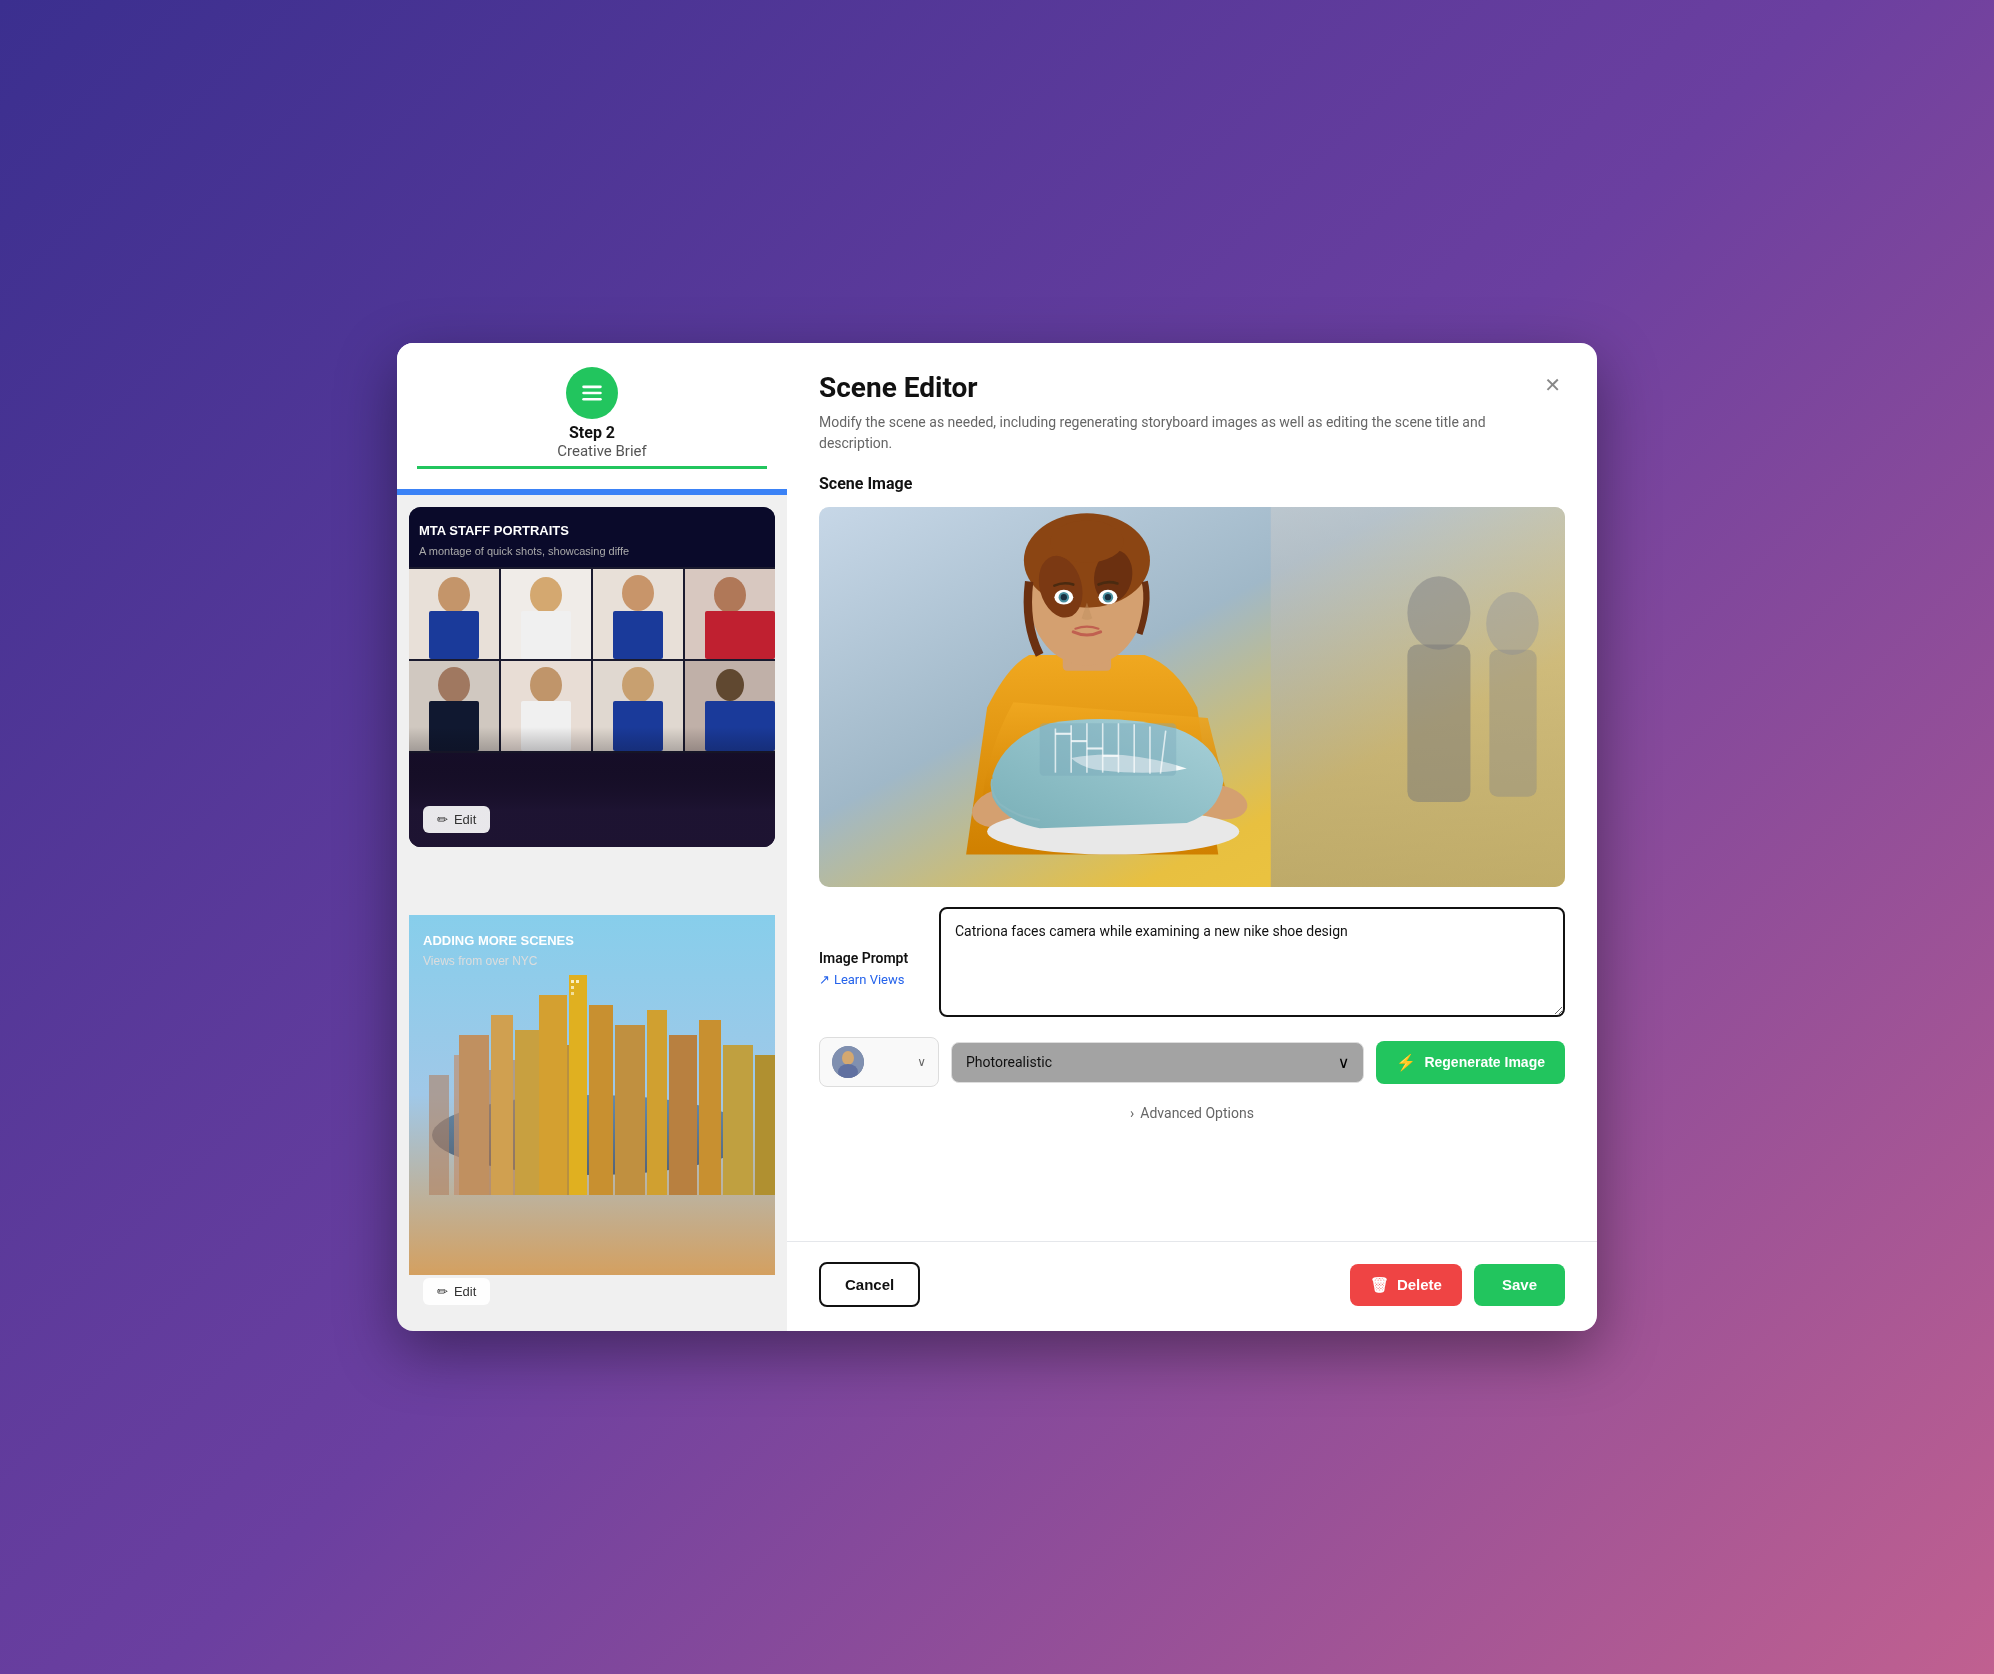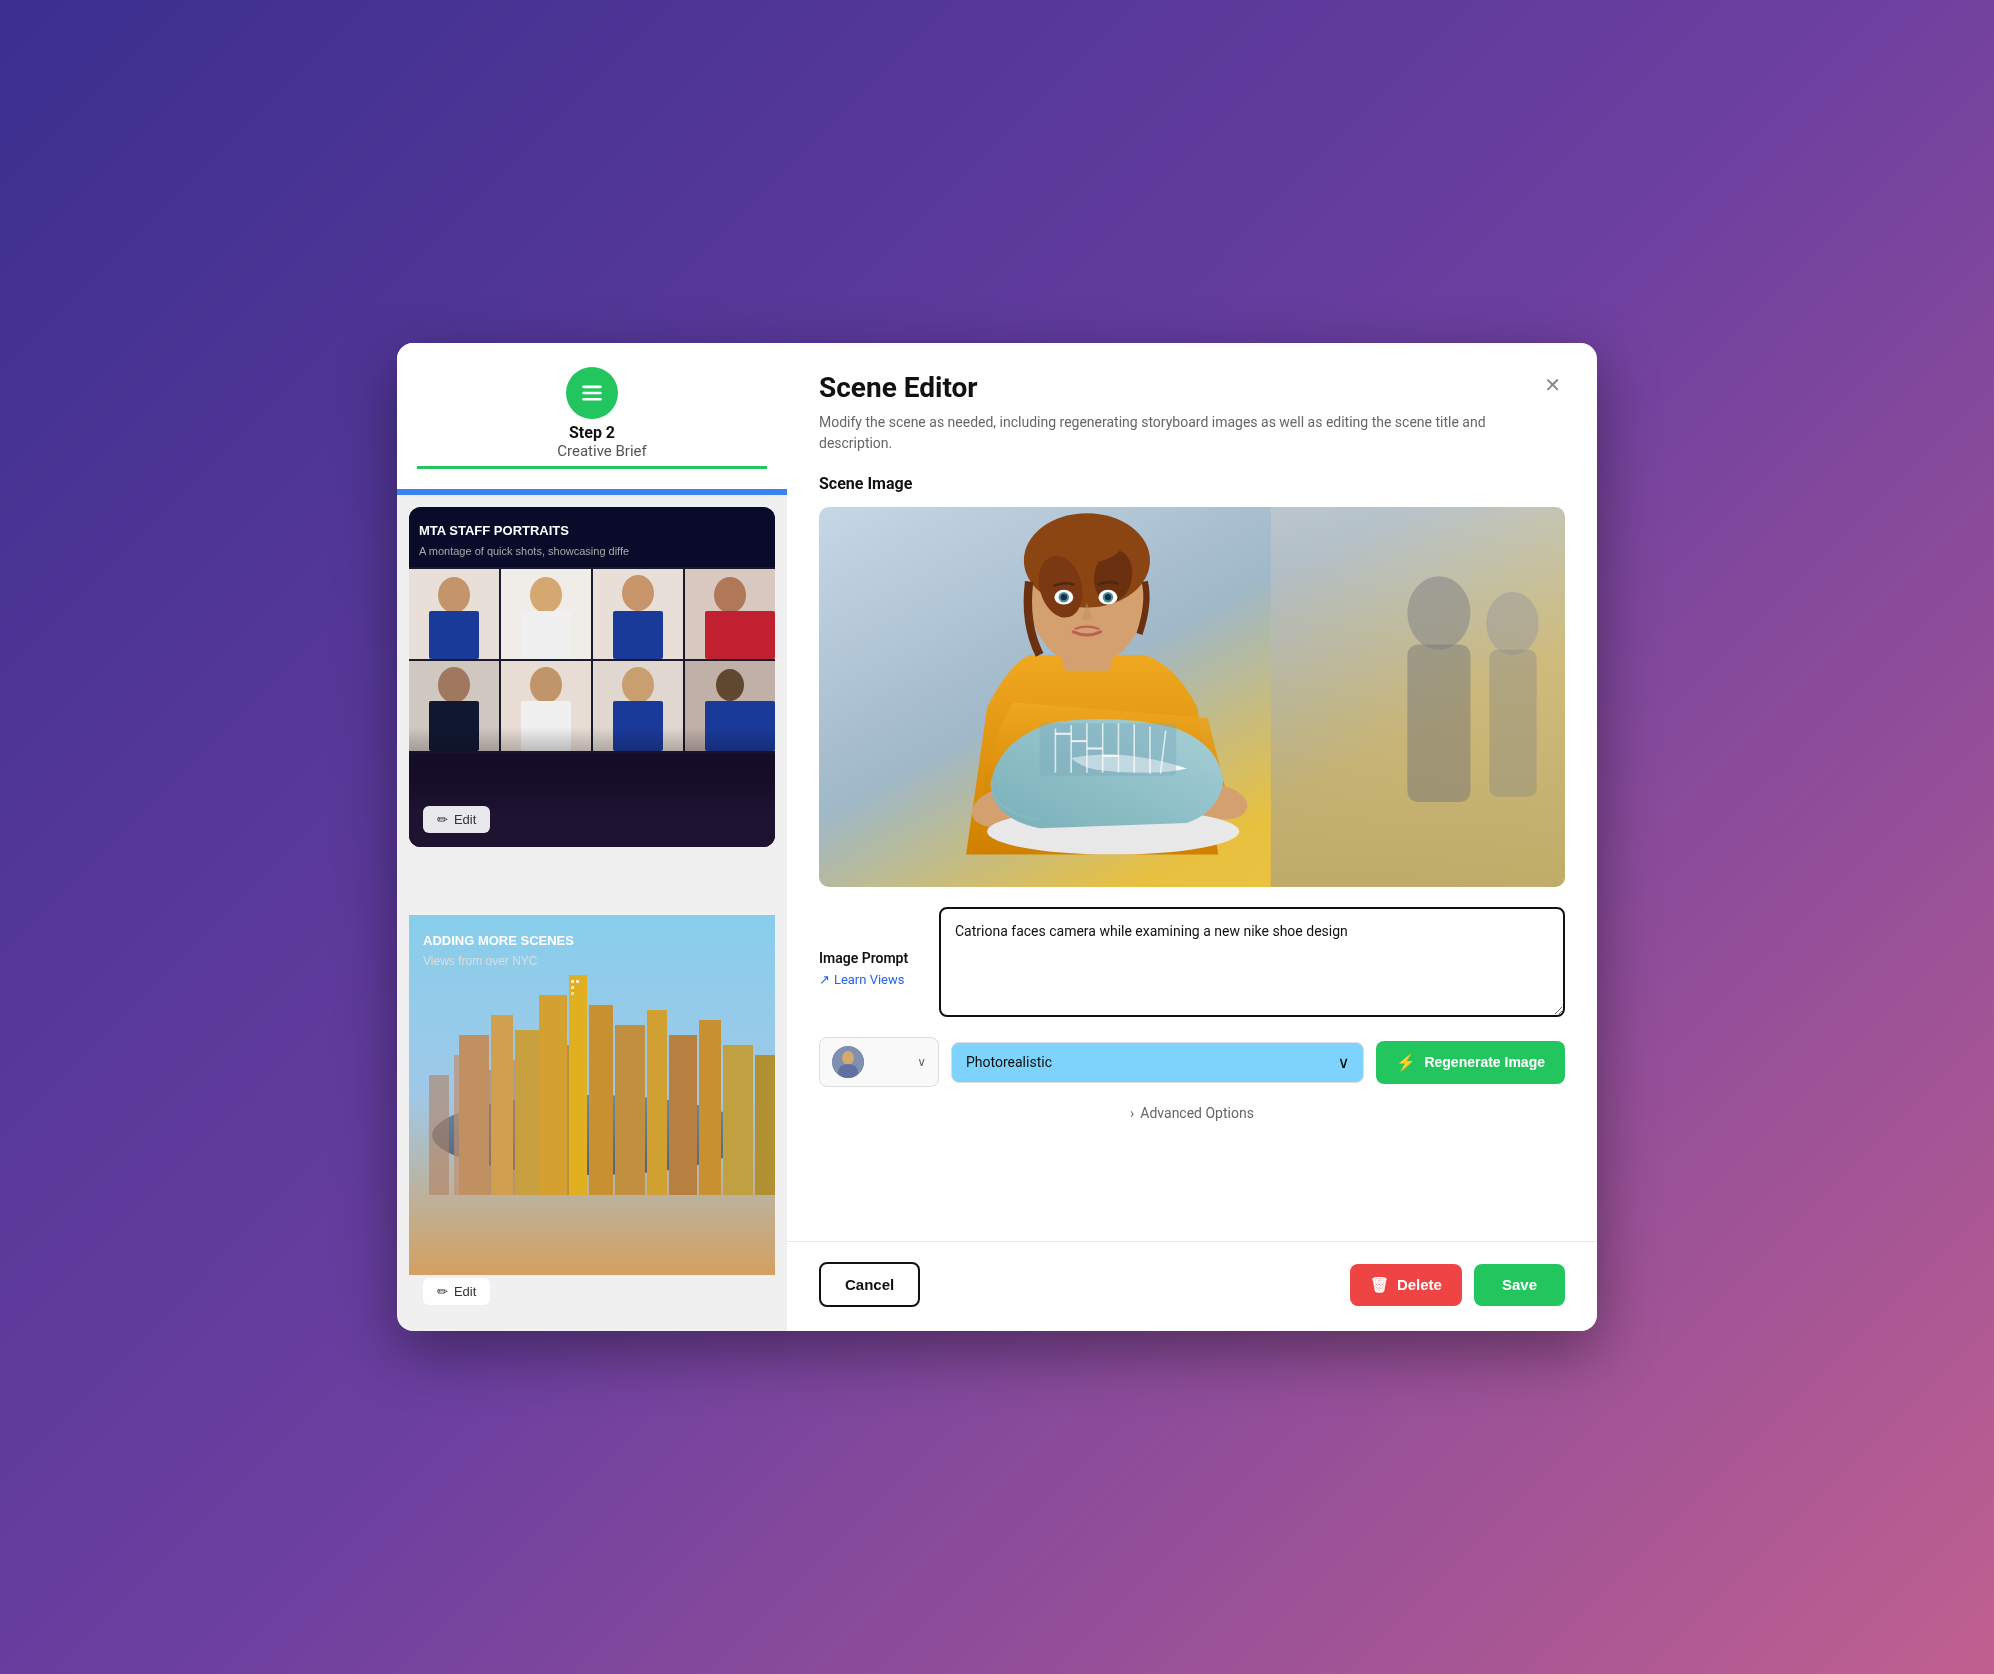--- a/index.html
+++ b/index.html
@@ -267,21 +267,21 @@
       margin-left: auto;
     }
 
     .style-selector {
       display: flex;
       align-items: center;
       gap: 8px;
       border: 1px solid #ddd;
       border-radius: 8px;
       padding: 10px 14px;
-      background: #7dd3fc;
+      background: #a3a3a3;
       cursor: pointer;
       flex: 1;
     }
 
     .style-label {
       font-size: 14px;
       color: #111;
       flex: 1;
     }
 

